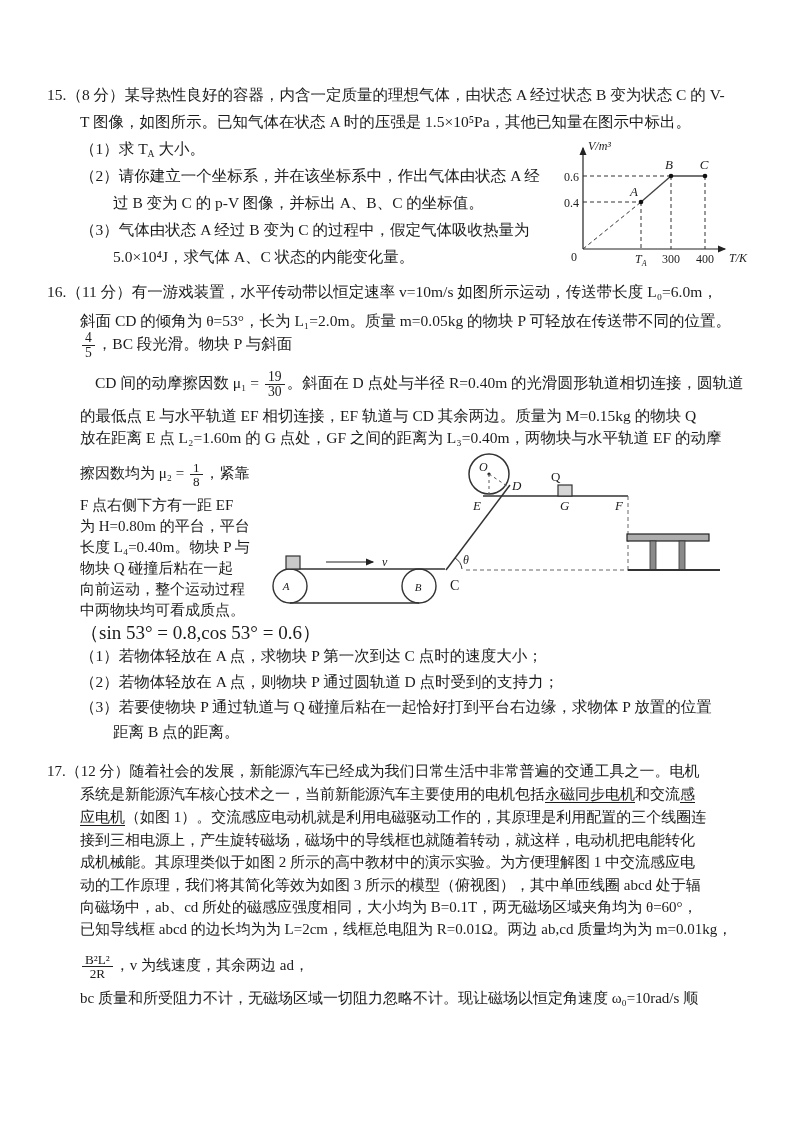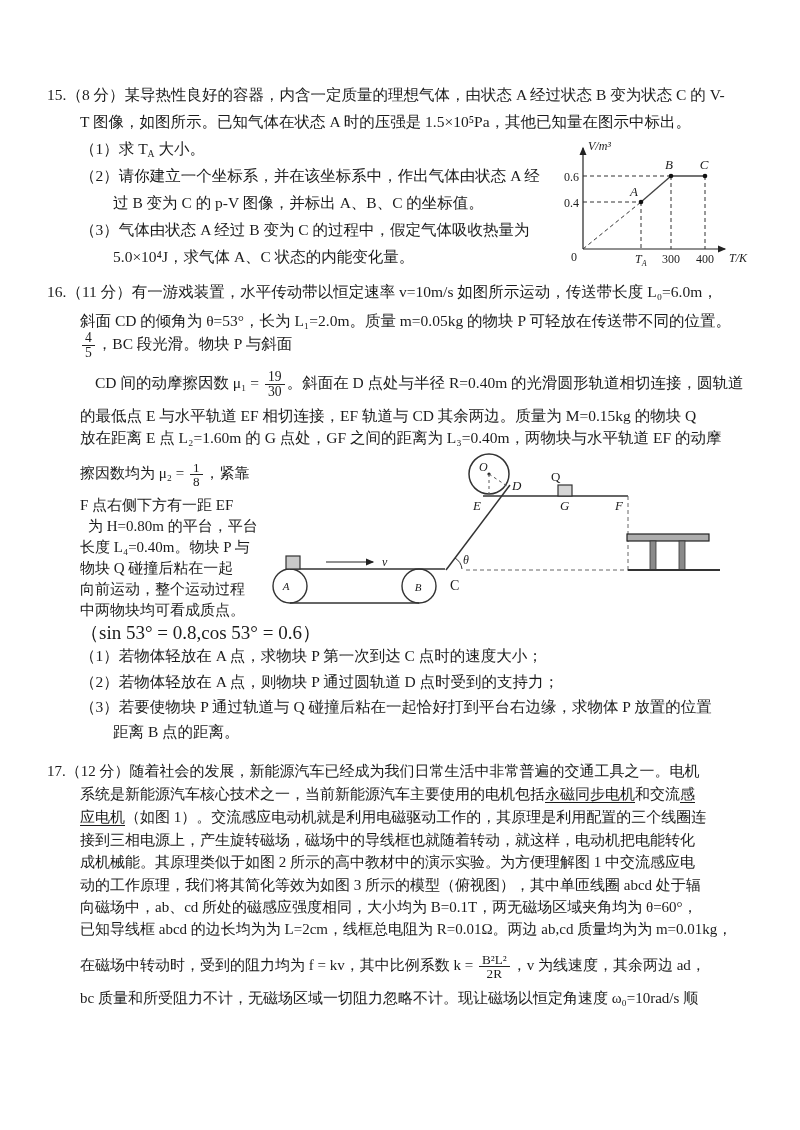--- a/index.html
+++ b/index.html
@@ -39,41 +39,41 @@
     </div>
   <div id="p16" style="font-size:15.5px;">
       <div class="tline" style="left: 47px; top: 283px;"><span>16.（11 分）有一游戏装置，水平传动带以恒定速率 v=10m/s 如图所示运动，传送带长度 L₀=6.0m，</span></div>
       <div class="tline" style="left: 80px; top: 312px; text-align: center;"><span>斜面 CD 的倾角为 θ=53°，长为 L₁=2.0m。质量 m=0.05kg 的物块 P 可轻放在传送带不同的位置。</span></div>
       <div class="tline" style="left: 80px; top: 331px;"><span class="frac"><span class="fn">4</span><span class="fd">5</span></span><span>，BC 段光滑。物块 P 与斜面</span></div>
       <div class="tline" style="left: 80px; top: 370px; margin-left: 15px;"><span>CD 间的动摩擦因数 μ₁ = </span><span class="frac"><span class="fn">19</span><span class="fd">30</span></span><span>。斜面在 D 点处与半径 R=0.40m 的光滑圆形轨道相切连接，圆轨道</span></div>
       <div class="tline" style="left: 80px; top: 407px;"><span>的最低点 E 与水平轨道 EF 相切连接，EF 轨道与 CD 其余两边。质量为 M=0.15kg 的物块 Q</span></div>
       <div class="tline" style="left: 80px; top: 429px;"><span>放在距离 E 点 L₂=1.60m 的 G 点处，GF 之间的距离为 L₃=0.40m，两物块与水平轨道 EF 的动摩</span></div>
       <div class="tline" style="left: 80px; top: 461px; font-size: 15px;"><span>擦因数均为 μ₂ = </span><span class="frac"><span class="fn">1</span><span class="fd">8</span></span><span>，紧靠</span></div>
       <div class="tline" style="left: 80px; top: 497px; font-size: 15px;"><span>F 点右侧下方有一距 EF</span></div>
-      <div class="tline" style="left: 80px; top: 518px; font-size: 15px; margin-left: 8px;"><span>为 H=0.80m 的平台，平台</span></div>
+      <div class="tline" style="left: 80px; top: 518px; font-size: 15px;"><span>为 H=0.80m 的平台，平台</span></div>
       <div class="tline" style="left: 80px; top: 539px; font-size: 15px;"><span>长度 L₄=0.40m。物块 P 与</span></div>
       <div class="tline" style="left: 80px; top: 560px; font-size: 15px;"><span>物块 Q 碰撞后粘在一起</span></div>
       <div class="tline" style="left: 80px; top: 581px; font-size: 15px;"><span>向前运动，整个运动过程</span></div>
       <div class="tline" style="left: 80px; top: 602px; font-size: 15px;"><span>中两物块均可看成质点。</span></div>
       <div class="tline" style="left: 80px; top: 622px; font-size: 19px;"><span>（sin 53° = 0.8,cos 53° = 0.6）</span></div>
       <div class="tline" style="left: 80px; top: 647px;"><span>（1）若物体轻放在 A 点，求物块 P 第一次到达 C 点时的速度大小；</span></div>
       <div class="tline" style="left: 80px; top: 673px;"><span>（2）若物体轻放在 A 点，则物块 P 通过圆轨道 D 点时受到的支持力；</span></div>
       <div class="tline" style="left: 80px; top: 698px;"><span>（3）若要使物块 P 通过轨道与 Q 碰撞后粘在一起恰好打到平台右边缘，求物体 P 放置的位置</span></div>
       <div class="tline" style="left: 113px; top: 723px;"><span>距离 B 点的距离。</span></div>
     </div>
   <div id="p17" style="font-size:15px;">
       <div class="tline" style="left: 47px; top: 763px;"><span>17.（12 分）随着社会的发展，新能源汽车已经成为我们日常生活中非常普遍的交通工具之一。电机</span></div>
       <div class="tline" style="left: 80px; top: 786px;"><span>系统是新能源汽车核心技术之一，当前新能源汽车主要使用的电机包括</span><span class="u">永磁同步电机</span><span>和交流</span><span class="u">感</span></div>
       <div class="tline" style="left: 80px; top: 809px;"><span class="u">应电机</span><span>（如图 1）。交流感应电动机就是利用电磁驱动工作的，其原理是利用配置的三个线圈连</span></div>
       <div class="tline" style="left: 80px; top: 832px;"><span>接到三相电源上，产生旋转磁场，磁场中的导线框也就随着转动，就这样，电动机把电能转化</span></div>
       <div class="tline" style="left: 80px; top: 854px;"><span>成机械能。其原理类似于如图 2 所示的高中教材中的演示实验。为方便理解图 1 中交流感应电</span></div>
       <div class="tline" style="left: 80px; top: 877px;"><span>动的工作原理，我们将其简化等效为如图 3 所示的模型（俯视图），其中单匝线圈 abcd 处于辐</span></div>
       <div class="tline" style="left: 80px; top: 899px;"><span>向磁场中，ab、cd 所处的磁感应强度相同，大小均为 B=0.1T，两无磁场区域夹角均为 θ=60°，</span></div>
       <div class="tline" style="left: 80px; top: 921px;"><span>已知导线框 abcd 的边长均为为 L=2cm，线框总电阻为 R=0.01Ω。两边 ab,cd 质量均为为 m=0.01kg，</span></div>
-      <div class="tline" style="left: 80px; top: 953px;"><span>在磁场中转动时，受到的阻力均为 f = kv，其中比例系数 k = </span><span class="frac"><span class="fn">B²L²</span><span class="fd">2R</span></span><span>，v 为线速度，其余两边 ad，</span></div>
+      <div class="tline" style="left: 80px; top: 953px;"><span class="frac"><span class="fn">B²L²</span><span class="fd">2R</span></span><span>，v 为线速度，其余两边 ad，</span></div>
       <div class="tline" style="left: 80px; top: 990px;"><span>bc 质量和所受阻力不计，无磁场区域一切阻力忽略不计。现让磁场以恒定角速度 ω₀=10rad/s 顺</span></div>
     </div>
 
   <svg style="left:557px;top:136px;" width="195" height="134" viewBox="0 0 195 134">
     <defs>
       <marker id="ah1" markerWidth="8" markerHeight="8" refX="6" refY="3" orient="auto">
         <path d="M0,0 L7,3 L0,6 Z" fill="#222"></path>
       </marker>
     </defs>
 

